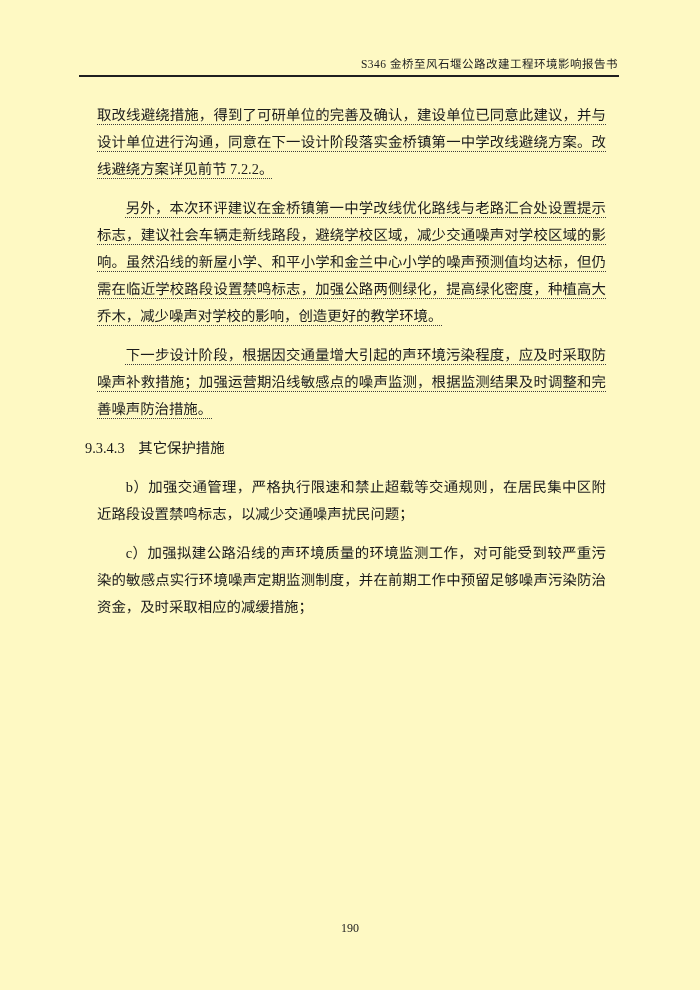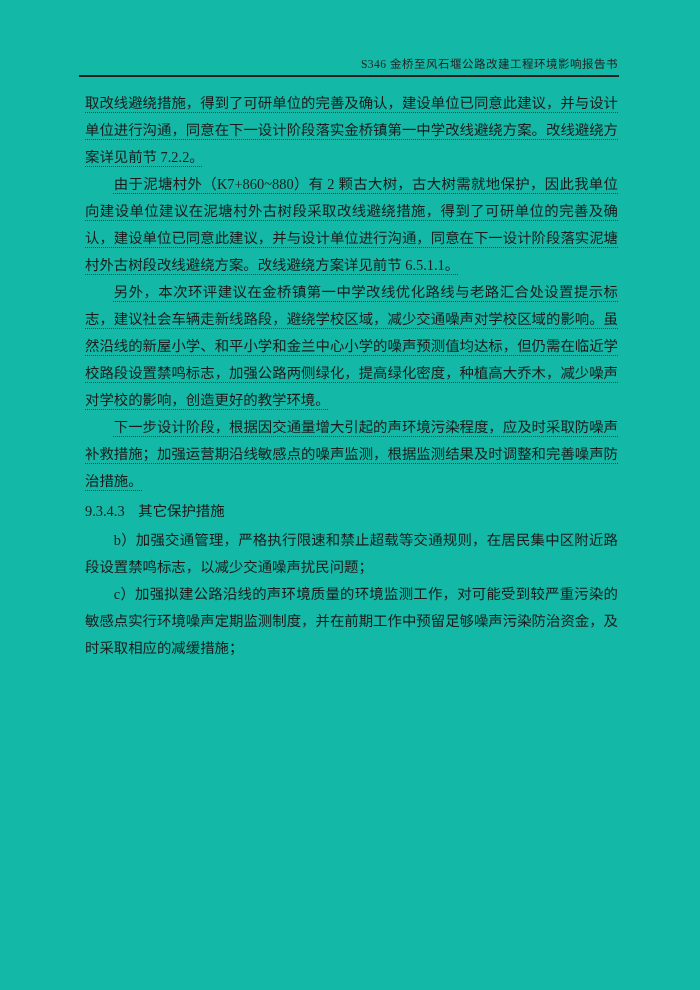--- a/index.html
+++ b/index.html
@@ -11,21 +11,21 @@
     width: 700px;
     height: 990px;
     position: relative;
     overflow: hidden;
     font-family: "Liberation Serif", "DejaVu Serif", serif;
     color: #1b1b1b;
   }
   .page {
     position: absolute;
     inset: 0;
-    background: #14b8a6;
+    background: #fef9c3;
   }
   .header-title {
     position: absolute;
     top: 55px;
     left: 80px;
     right: 82px;
     text-align: right;
     font-size: 11.5px;
     letter-spacing: 0.5px;
     color: #222;
@@ -41,21 +41,21 @@
   .doc-body {
     position: absolute;
     top: 90px;
     left: 85px;
     width: 533px;
     font-size: 14.4px;
     line-height: 27px;
     text-align: justify;
   }
   p.para {
-    margin: 0;
+    margin: 12px;
     text-indent: 2em;
   }
   p.para.cont {
     text-indent: 0;
   }
   p.para.ul {
     text-decoration-line: underline;
     text-decoration-style: dotted;
     text-decoration-thickness: 1px;
     text-decoration-color: #3c3c3c;
@@ -88,32 +88,34 @@
 <div class="page">
 
   <div class="header-title">S346 金桥至风石堰公路改建工程环境影响报告书</div>
 
   <div class="header-rule"></div>
 
   <div class="doc-body">
 
     <p class="para cont ul">取改线避绕措施，得到了可研单位的完善及确认，建设单位已同意此建议，并与设计单位进行沟通，同意在下一设计阶段落实金桥镇第一中学改线避绕方案。改线避绕方案详见前节 7.2.2。</p>
 
-    <p class="para ul">由于泥塘村外（K7+860~880）有 2 颗古大树，古大树需就地保护，因此我单位向建设单位建议在泥塘村外古树段采取改线避绕措施，得到了可研单位的完善及确认，建设单位已同意此建议，并与设计单位进行沟通，同意在下一设计阶段落实泥塘村外古树段改线避绕方案。改线避绕方案详见前节 6.5.1.1。</p>
 
 
     <p class="para ul">另外，本次环评建议在金桥镇第一中学改线优化路线与老路汇合处设置提示标志，建议社会车辆走新线路段，避绕学校区域，减少交通噪声对学校区域的影响。虽然沿线的新屋小学、和平小学和金兰中心小学的噪声预测值均达标，但仍需在临近学校路段设置禁鸣标志，加强公路两侧绿化，提高绿化密度，种植高大乔木，减少噪声对学校的影响，创造更好的教学环境。</p>
 
     <p class="para ul">下一步设计阶段，根据因交通量增大引起的声环境污染程度，应及时采取防噪声补救措施；加强运营期沿线敏感点的噪声监测，根据监测结果及时调整和完善噪声防治措施。</p>
 
     <h3 class="heading">
       <span class="section-number">9.3.4.3</span><span class="section-title-text">其它保护措施</span>
     </h3>
 
 
     <p class="para">b）加强交通管理，严格执行限速和禁止超载等交通规则，在居民集中区附近路段设置禁鸣标志，以减少交通噪声扰民问题；</p>
 
     <p class="para">c）加强拟建公路沿线的声环境质量的环境监测工作，对可能受到较严重污染的敏感点实行环境噪声定期监测制度，并在前期工作中预留足够噪声污染防治资金，及时采取相应的减缓措施；</p>
 
   </div>
 
+  <div class="footer">
+    <span>190</span>
+  </div>
 
 </div>
 
 </body></html>

